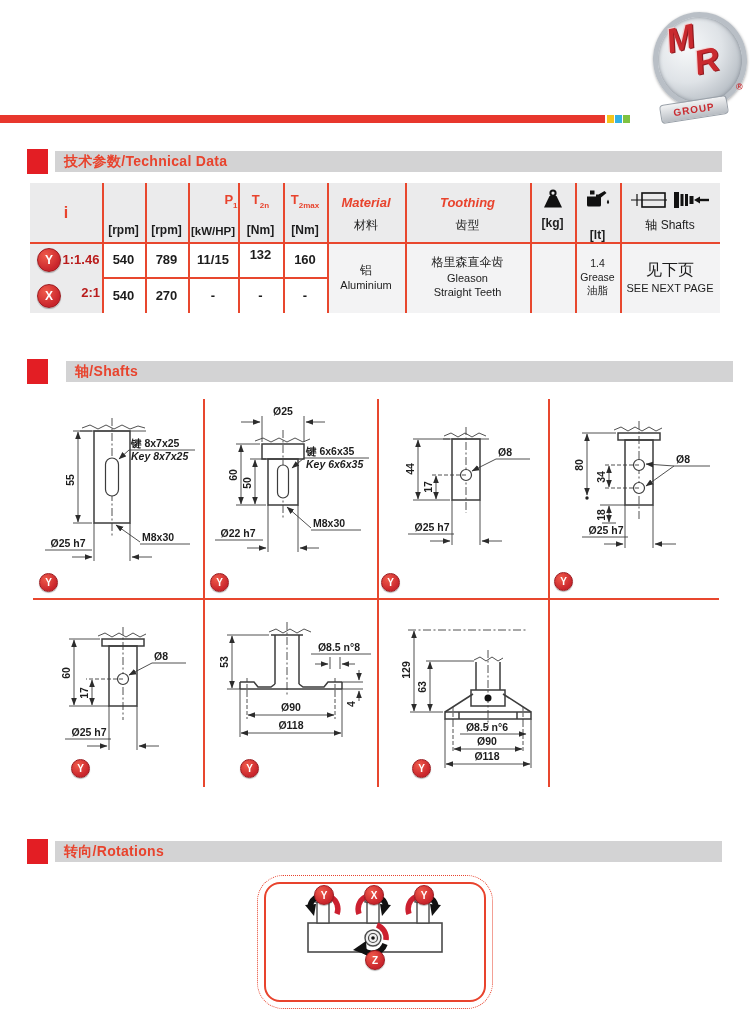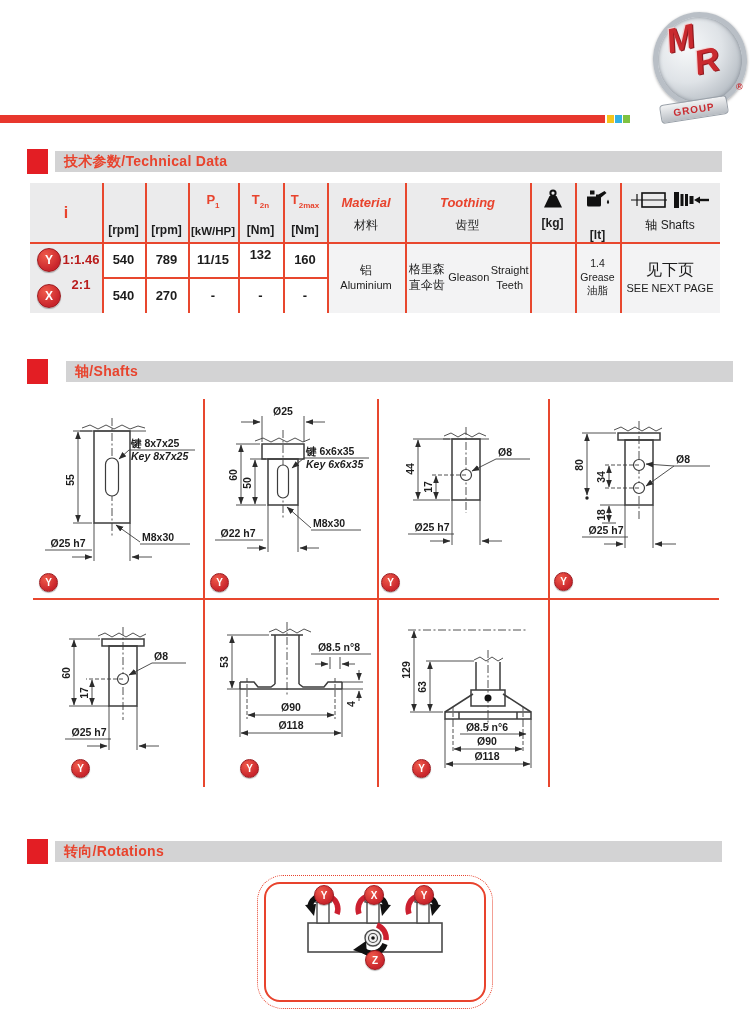--- a/index.html
+++ b/index.html
@@ -97,21 +97,21 @@
     <div class="vline" style="left:375px;top:0;height:130px;"></div>
     <div class="vline" style="left:500px;top:0;height:130px;"></div>
     <div class="vline" style="left:545px;top:0;height:130px;"></div>
     <div class="vline" style="left:590px;top:0;height:130px;"></div>
     <div class="hline" style="left:0;top:59px;width:690px;"></div>
     <div class="hline" style="left:72px;top:94px;width:225px;"></div>
 
     <div class="cell red" style="left:0;top:0;width:72px;height:59px;font-weight:bold;font-size:16px;">i</div>
     <div class="cell colbot" style="left:72px;top:0;width:43px;height:59px;">[rpm]</div>
     <div class="cell colbot" style="left:115px;top:0;width:43px;height:59px;">[rpm]</div>
-    <div class="abs" style="left:158px;top:0;width:50px;height:59px;">
+    <div class="abs" style="left:158px;top:0;width:50px;height:59px;padding-left:36px;">
       <div class="hsym"><span>P</span><sub>1</sub></div>
       <div class="cell colbot" style="left:0;top:0;width:50px;height:59px;font-size:11.5px;">[kW/HP]</div>
     </div>
     <div class="abs" style="left:208px;top:0;width:45px;height:44px;">
       <div class="hsym"><span>T</span><sub>2n</sub></div>
       <div class="cell colbot" style="left:0;top:0;width:45px;height:59px;">[Nm]</div>
     </div>
     <div class="abs" style="left:253px;top:0;width:44px;height:59px;">
       <div class="hsym"><span>T</span><sub>2max</sub></div>
       <div class="cell colbot" style="left:0;top:0;width:44px;height:59px;">[Nm]</div>
@@ -159,33 +159,33 @@
       <div class="ratio abs" style="left:32px;top:10px;width:38px;text-align:center;">1:1.46</div>
     </div>
     <div class="cell num" style="left:72px;top:59px;width:43px;height:35px;">540</div>
     <div class="cell num" style="left:115px;top:59px;width:43px;height:35px;">789</div>
     <div class="cell num" style="left:158px;top:59px;width:50px;height:35px;">11/15</div>
     <div class="cell num" style="left:208px;top:59px;width:45px;height:24px;">132</div>
     <div class="cell num" style="left:253px;top:59px;width:44px;height:35px;">160</div>
 
     <div class="abs" style="left:0;top:94px;width:72px;height:36px;">
       <div class="badge lg" style="left:7px;top:7px;">X</div>
-      <div class="ratio abs" style="left:32px;top:0;width:38px;text-align:center;">2:1</div>
+      <div class="ratio abs" style="left:32px;top:8px;width:38px;text-align:right;">2:1</div>
     </div>
     <div class="cell num" style="left:72px;top:94px;width:43px;height:36px;">540</div>
     <div class="cell num" style="left:115px;top:94px;width:43px;height:36px;">270</div>
     <div class="cell num" style="left:158px;top:94px;width:50px;height:36px;">-</div>
     <div class="cell num" style="left:208px;top:94px;width:45px;height:36px;">-</div>
     <div class="cell num" style="left:253px;top:94px;width:44px;height:36px;">-</div>
 
     <div class="cell small-lines" style="left:297px;top:59px;width:78px;height:71px;flex-direction:column;">
       <div style="font-size:12px;">铝</div>
       <div>Aluminium</div>
     </div>
-    <div class="cell small-lines" style="left:375px;top:59px;width:125px;height:71px;flex-direction:row;">
+    <div class="cell small-lines" style="left:375px;top:59px;width:125px;height:71px;flex-direction:column;">
       <div style="font-size:12px;">格里森直伞齿</div>
       <div>Gleason</div>
       <div>Straight Teeth</div>
     </div>
     <div class="cell" style="left:500px;top:59px;width:45px;height:71px;"></div>
     <div class="cell" style="left:545px;top:59px;width:45px;height:71px;flex-direction:column;font-size:10.5px;line-height:1.3;">
       <div>1.4</div>
       <div>Grease</div>
       <div>油脂</div>
     </div>

